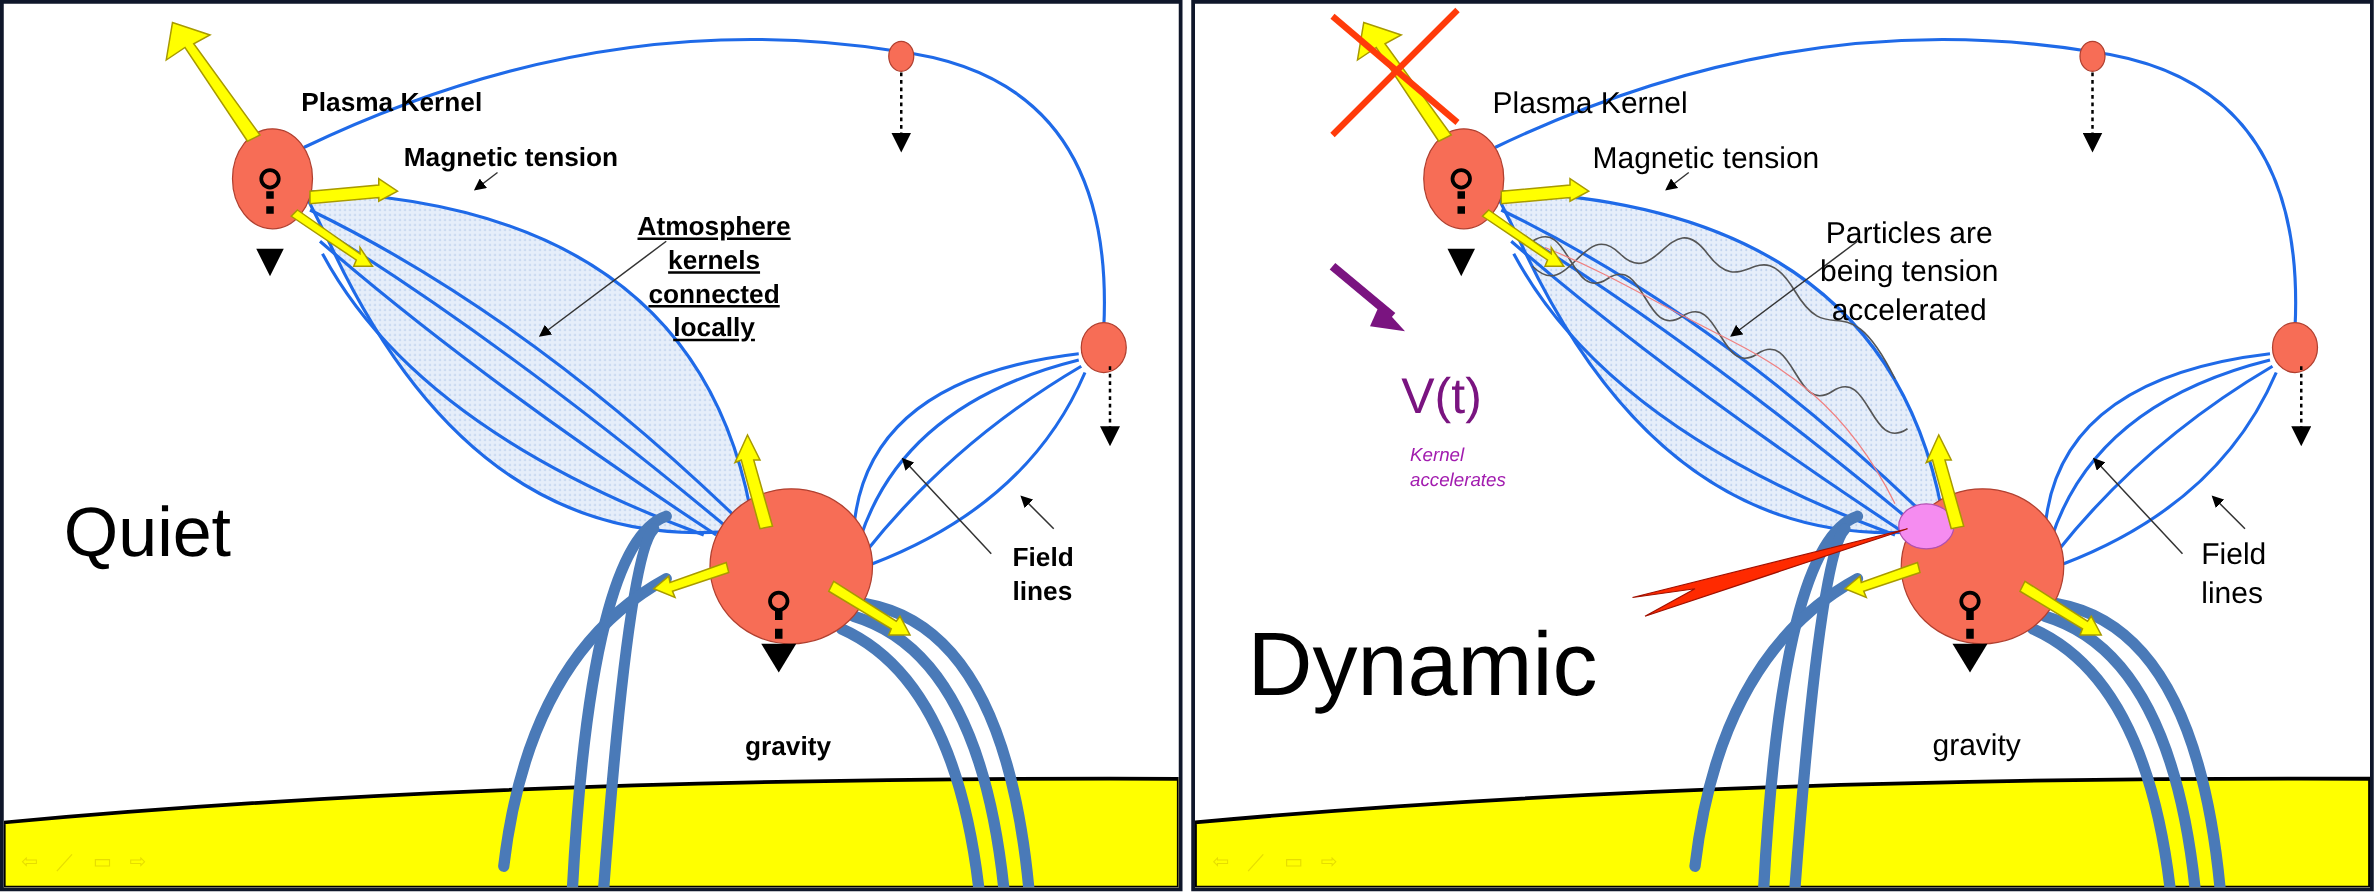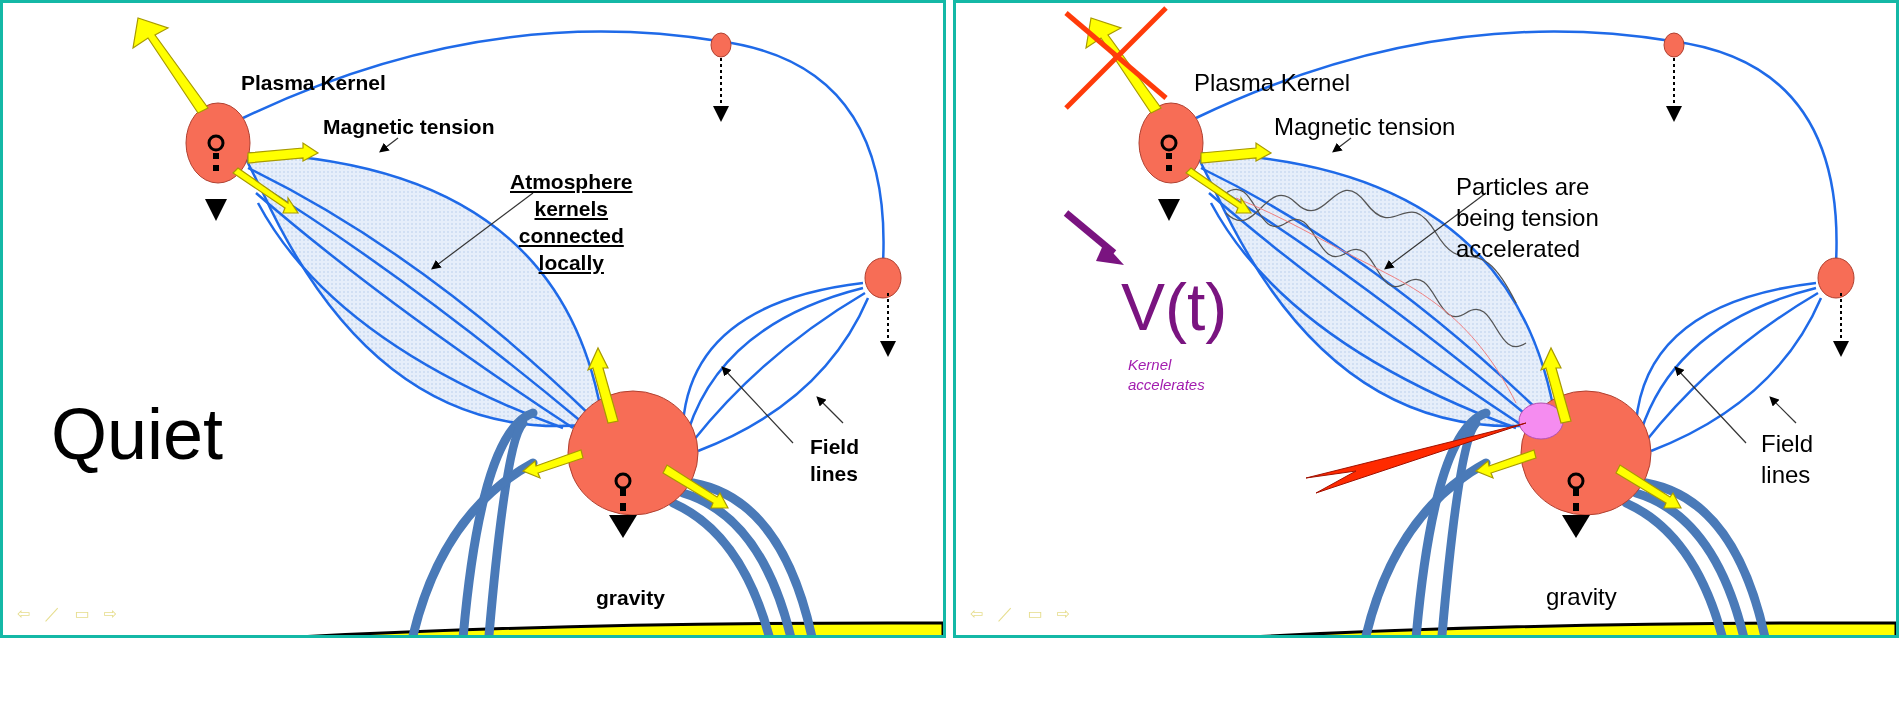--- a/index.html
+++ b/index.html
@@ -1,17 +1,17 @@
 <!DOCTYPE html>
 <html><head>
 <meta charset="utf-8">
 <style>
   html,body{margin:0;padding:0;background:#fff;}
   body{width:1899px;height:717px;position:relative;overflow:hidden;font-family:"Liberation Sans",sans-serif;}
-  .panel{position:absolute;top:0;height:638px;border:3px solid #14b8a6;box-sizing:border-box;background:#fff;overflow:hidden;}
+  .panel{position:absolute;top:0;height:713px;border:3px solid #0f172a;box-sizing:border-box;background:#fff;overflow:hidden;}
   #panel-left{left:0;width:946px;}
   #panel-right{left:953px;width:946px;}
   svg{position:absolute;left:0;top:0;}
   .lbl{position:absolute;color:#000;white-space:nowrap;}
   .bold{font-weight:bold;}
   .navbar{position:absolute;left:14px;bottom:10px;display:flex;gap:14px;opacity:.45;}
   .navbar span{font-size:16px;color:#c8b400;}
 </style>
 </head>
 <body>
@@ -97,21 +97,21 @@
     <div>Atmosphere</div>
     <div>kernels</div>
     <div>connected</div>
     <div>locally</div>
   </div>
   <div class="lbl bold" style="left:807px;top:430px;font-size:21px;line-height:27px;">
     <div>Field</div>
     <div>lines</div>
   </div>
   <div class="lbl bold" style="left:593px;top:583px;font-size:21px;">gravity</div>
-  <div class="lbl" style="left:48px;top:390px;font-size:72px;">Quiet</div>
+  <div class="lbl" style="left:48px;top:390px;font-size:56px;">Quiet</div>
   <div class="navbar">
     <span>⇦</span>
     <span>／</span>
     <span>▭</span>
     <span>⇨</span>
   </div>
 </div>
 
 <div class="panel" id="panel-right">
   <svg width="940" height="707" viewBox="0 0 940 707">
@@ -186,34 +186,35 @@
     </g>
     <line x1="718" y1="55" x2="718" y2="115" stroke="#000" stroke-width="2" stroke-dasharray="3,3" marker-end="url(#tip2)"></line>
     <line x1="885" y1="290" x2="885" y2="350" stroke="#000" stroke-width="2" stroke-dasharray="3,3" marker-end="url(#tip2)"></line>
     <line x1="395" y1="135" x2="378" y2="148" stroke="#333" stroke-width="1.2" marker-end="url(#tip2)"></line>
     <line x1="530" y1="190" x2="430" y2="265" stroke="#333" stroke-width="1.2" marker-end="url(#tip2)"></line>
     <line x1="790" y1="440" x2="720" y2="365" stroke="#333" stroke-width="1.2" marker-end="url(#tip2)"></line>
     <line x1="840" y1="420" x2="815" y2="395" stroke="#333" stroke-width="1.2" marker-end="url(#tip2)"></line>
   </svg>
   <div class="lbl" style="left:238px;top:66px;font-size:24px;">Plasma Kernel</div>
   <div class="lbl" style="left:318px;top:110px;font-size:24px;">Magnetic tension</div>
-  <div class="lbl" style="left:500px;top:168px;font-size:24px;text-align:left;line-height:31px;">
+  <div class="lbl" style="left:500px;top:168px;font-size:24px;text-align:center;line-height:31px;">
     <div>Particles are</div>
     <div>being tension</div>
     <div>accelerated</div>
   </div>
   <div class="lbl" style="left:805px;top:425px;font-size:24px;line-height:31px;">
     <div>Field</div>
     <div>lines</div>
   </div>
   <div class="lbl" style="left:590px;top:580px;font-size:24px;">gravity</div>
-  <div class="lbl" style="left:165px;top:266px;font-size:66px;color:#7a1480;">V(t)</div>
+  <div class="lbl" style="left:165px;top:292px;font-size:40px;color:#7a1480;">V(t)</div>
   <div class="lbl" style="left:172px;top:352px;font-size:15px;font-style:italic;color:#a21caf;line-height:20px;">
     <div>Kernel</div>
     <div>accelerates</div>
   </div>
+  <div class="lbl" style="left:42px;top:488px;font-size:72px;">Dynamic</div>
   <div class="navbar">
     <span>⇦</span>
     <span>／</span>
     <span>▭</span>
     <span>⇨</span>
   </div>
 </div>
 
 </body></html>

